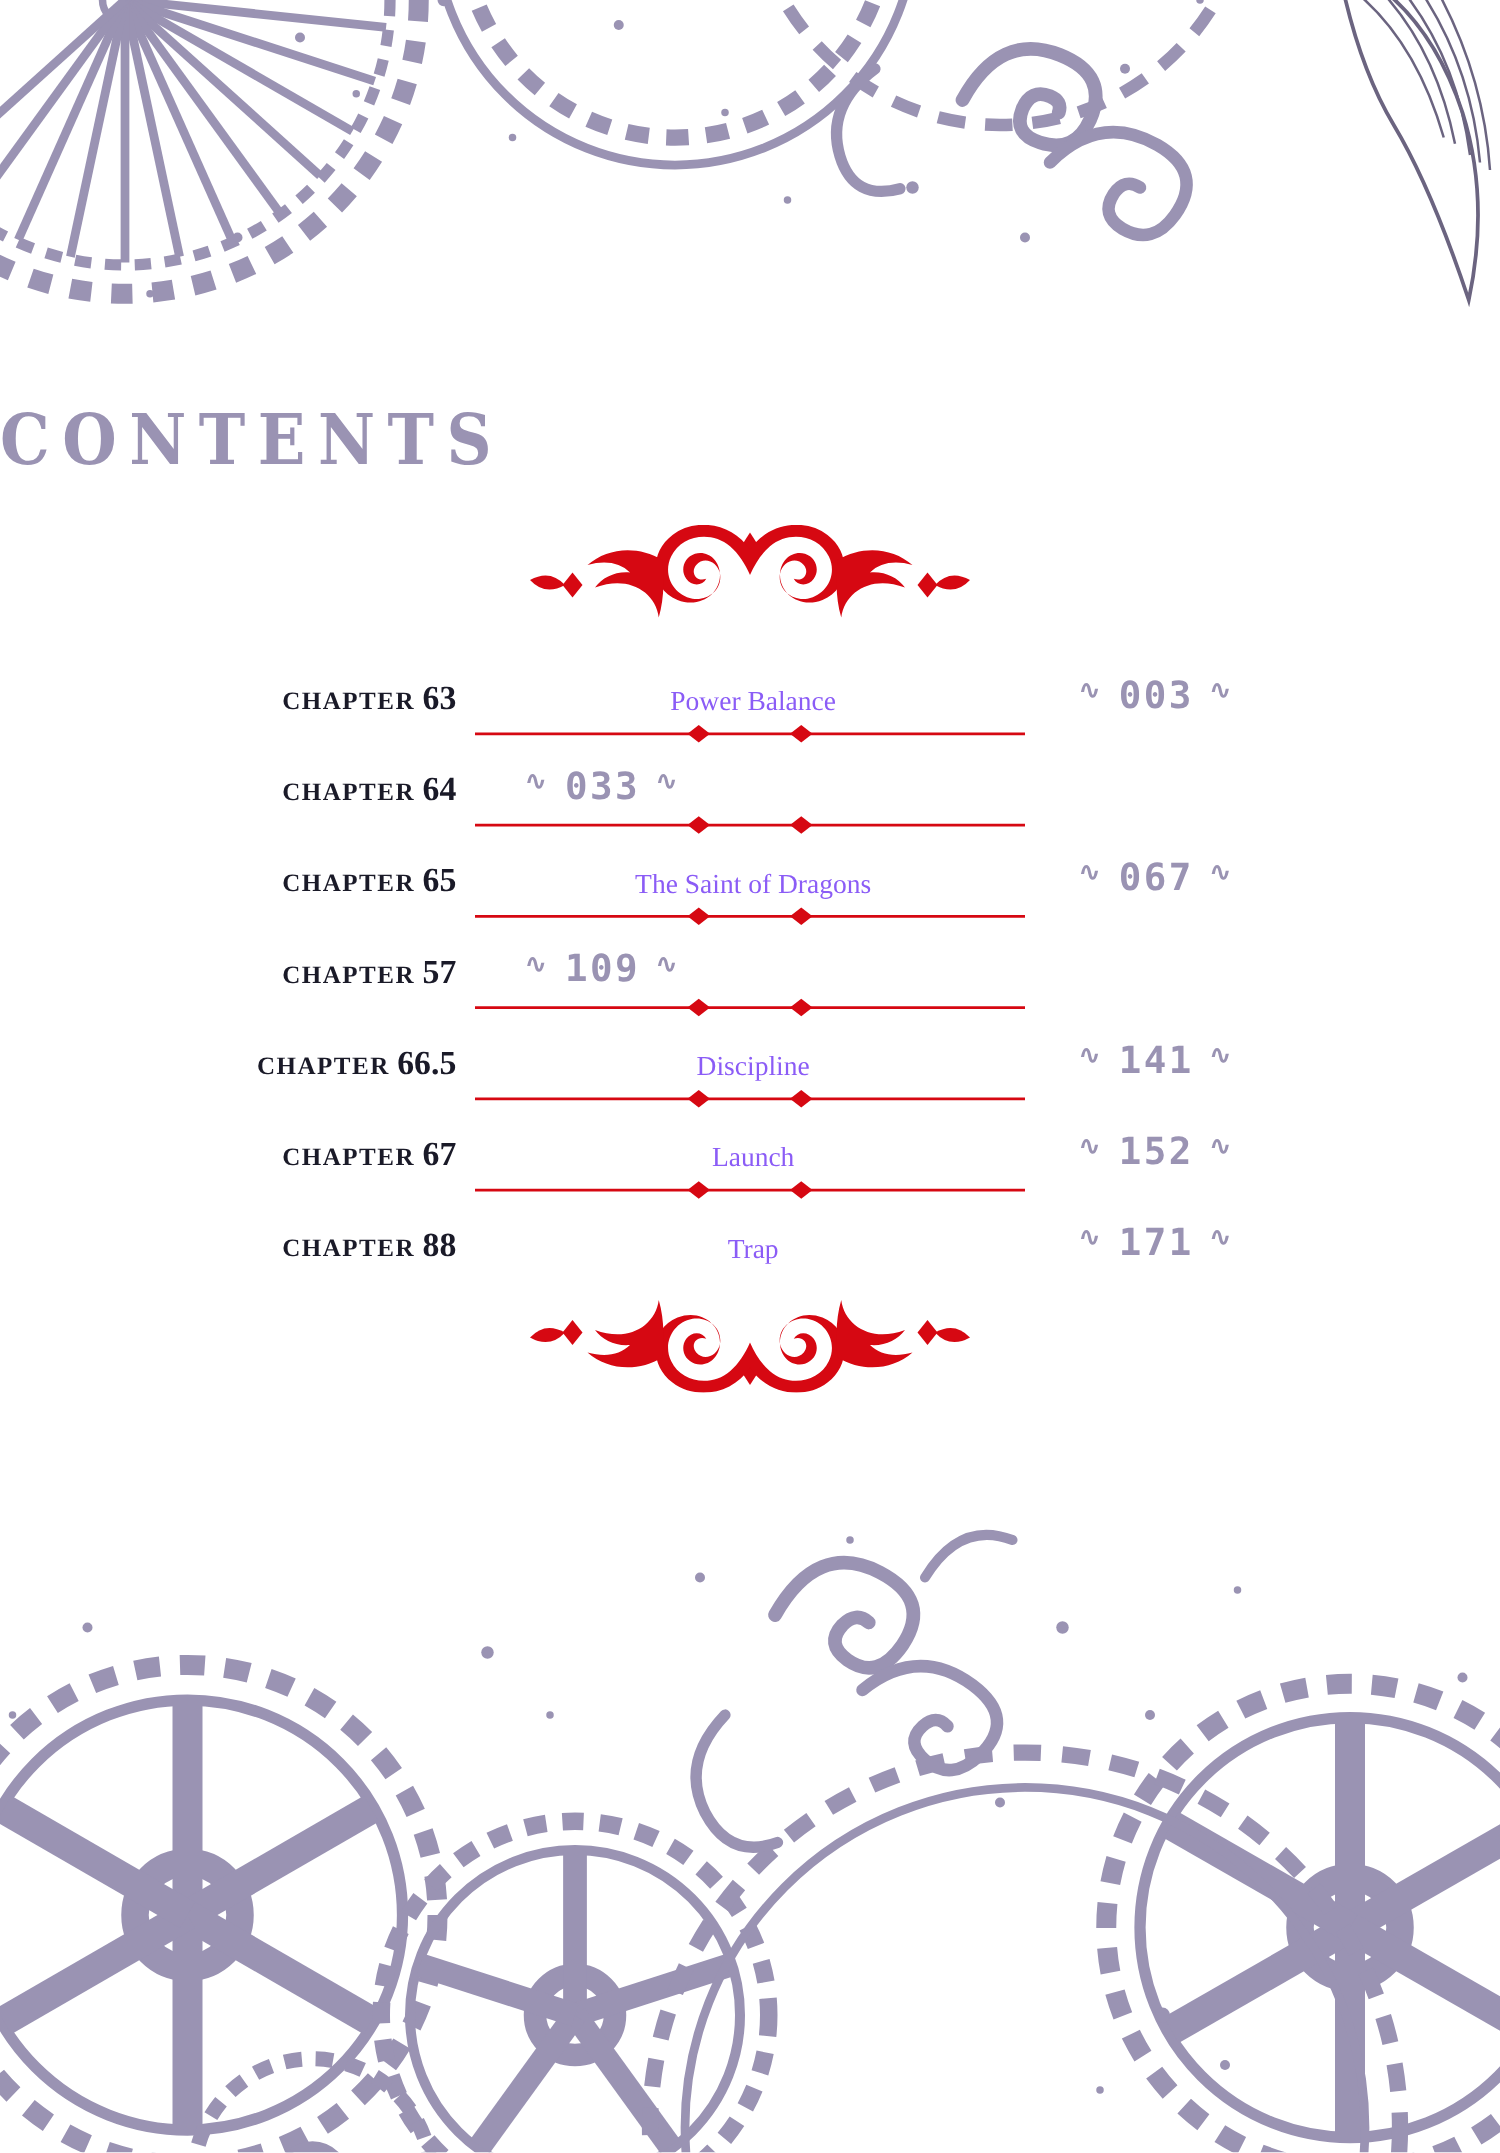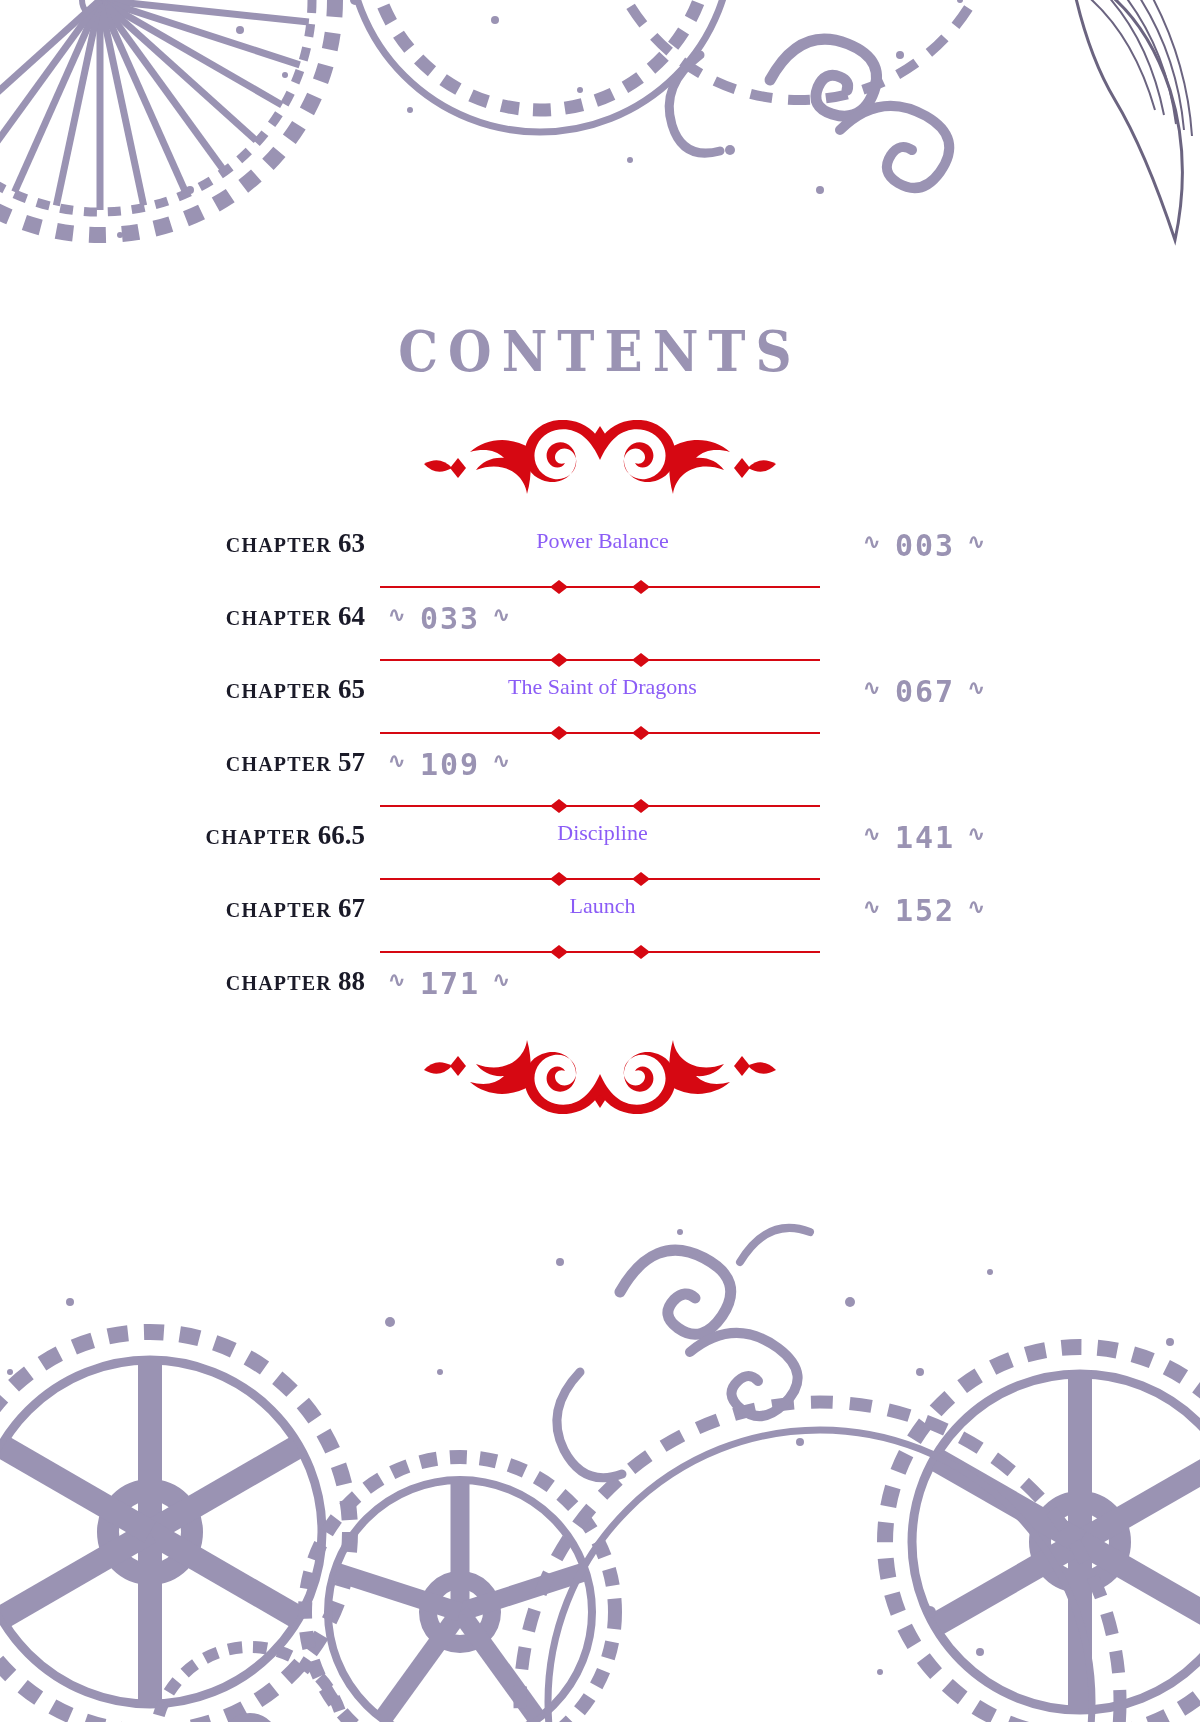--- a/index.html
+++ b/index.html
@@ -34,21 +34,21 @@
     width: 1360px;
     height: 600px;
   }
 
   
   .title-wrap {
     position: absolute;
     top: 322px;
     left: 0;
     width: 1200px;
-    text-align: center;
+    text-align: left;
   }
   .title {
     font-family: "DejaVu Serif", serif;
     font-size: 50px;
     letter-spacing: 10px;
     color: #9a93b3;
     font-weight: 700;
     text-transform: uppercase;
     transform: scaleY(1.12);
     display: inline-block;
@@ -67,21 +67,22 @@
   .toc {
     position: absolute;
     top: 528px;
     left: 190px;
     width: 820px;
   }
   .toc-row {
     position: relative;
     height: 46px;
     display: flex;
-    align-items: flex-start;
+    align-items: flex-end;
+    gap: 32px;
   }
   .ch-label {
     width: 175px;
     text-align: right;
     color: #1a1a28;
     white-space: nowrap;
     font-family: "Liberation Serif", serif;
   }
   .ch-word {
     font-size: 20px;
@@ -339,20 +340,21 @@
         <line x1="10" y1="13" x2="450" y2="13" stroke="#d60812" stroke-width="2.2"></line>
         <path d="M180 13 l9 -7 9 7 -9 7z" fill="#d60812"></path>
         <path d="M262 13 l9 -7 9 7 -9 7z" fill="#d60812"></path>
       </svg>
     </div>
 
     <div class="toc-row">
       <div class="ch-label">
         <span class="ch-word">CHAPTER</span><span class="ch-num">88</span>
       </div>
+      <div class="ch-title">Trap</div>
       <div class="ch-page">
         <span class="swirl">∿</span>
         <span>171</span>
         <span class="swirl">∿</span>
       </div>
     </div>
 
   </div>
 
   <svg class="orn orn-bottom" width="380" height="86" viewBox="0 0 380 86">

